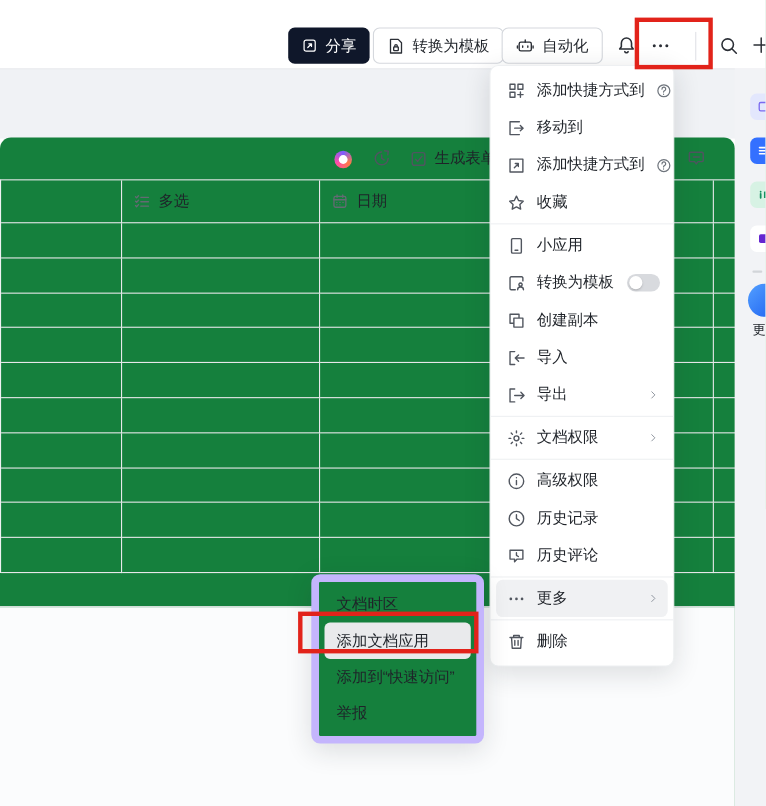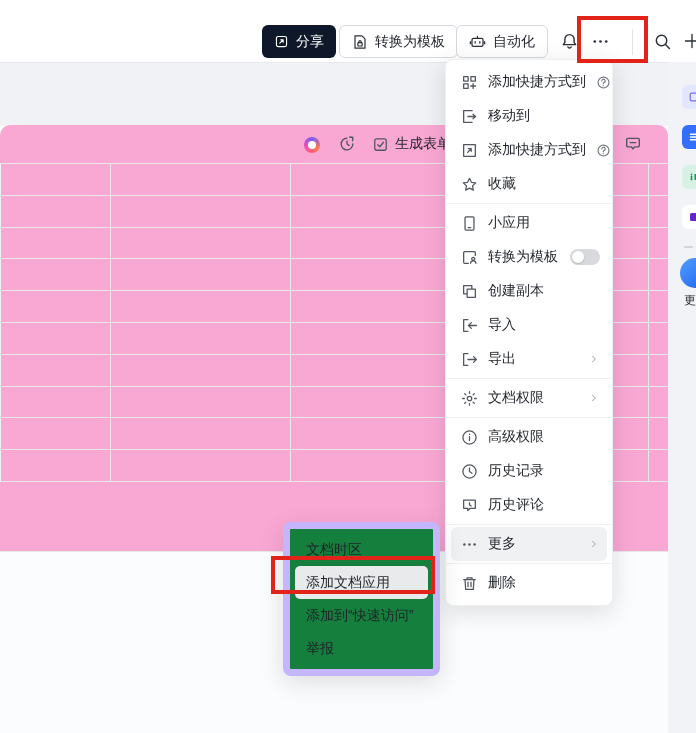--- a/index.html
+++ b/index.html
@@ -10,21 +10,21 @@
   .hbtn{position:absolute;top:25px;height:33px;box-sizing:border-box;border:1px solid #d5d8dd;
         border-radius:6px;background:#fff;display:flex;align-items:center;gap:7px;padding:0 12px;
         font-size:14px;color:#1f2329;cursor:pointer;}
   .hbtn.primary{background:#0f172a;border:none;color:#fff;font-weight:500;}
   .ibtn{position:absolute;top:26px;width:28px;height:30px;display:flex;align-items:center;
         justify-content:center;color:#2b2f36;cursor:pointer;background:none;border:none;}
   .vdiv{position:absolute;left:632px;top:29px;width:1px;height:26px;background:#e0e2e6;}
   
   .band{position:absolute;left:0;top:62px;width:696px;height:63px;background:#f0f2f5;
         border-top:1px solid #e6e8eb;z-index:1;}
-  .canvas{position:absolute;left:0;top:125px;width:668px;height:608px;background:#f9a8d4;
+  .canvas{position:absolute;left:0;top:125px;width:668px;height:608px;background:#15803d;
           border-radius:10px 10px 0 0;z-index:2;}
   .doc-toolbar-item{position:absolute;display:flex;align-items:center;gap:6px;cursor:pointer;}
   .ai-ring{position:absolute;left:304px;top:12px;width:16px;height:16px;border-radius:50%;
            background:conic-gradient(#7c5cff,#ff7a45,#ff4da6,#7c5cff);}
   .ai-ring::after{content:"";position:absolute;inset:4px;background:#fff;border-radius:50%;}
   
   .tbl{position:absolute;left:0;top:38px;width:668px;border-top:1px solid #e7e8ea;
        border-left:1px solid #f0f1f3;}
   .trow{display:flex;}
   .trow.head{height:39px;}
@@ -136,20 +136,37 @@
         </svg>
       <span style="font-size:14px;">生成表单</span>
     </div>
     <div class="doc-toolbar-item" style="left:624px;top:10px;">
       <svg viewBox="0 0 16 16" width="18" height="18" class="ic" style="color: rgb(79, 85, 96);">
           <path d="M3.4 3h9.2a1 1 0 0 1 1 1v5.6a1 1 0 0 1-1 1H9.4L8 12.4 6.6 10.6H3.4a1 1 0 0 1-1-1V4a1 1 0 0 1 1-1z M5.6 6.8h4.8"></path>
         </svg>
     </div>
 
     <div class="tbl" id="tbl">
+        <div class="trow head">
+          <div class="tcell" style="width: 110px;"></div>
+          <div class="tcell" style="width: 180px;">
+            <svg viewBox="0 0 16 16" width="16" height="16" class="ic" style="color: rgb(100, 106, 115);">
+              <path d="M2.2 3.9l1 1L4.9 3 M2.2 7.9l1 1L4.9 7 M2.2 11.9l1 1L4.9 11 M7 4.4h7 M7 8.4h7 M7 12.4h7"></path>
+            </svg>
+            <span>多选</span>
+          </div>
+          <div class="tcell" style="width: 358px;">
+            <svg viewBox="0 0 16 16" width="16" height="16" class="ic" style="color: rgb(100, 106, 115);">
+              <rect x="2.6" y="3.6" width="10.8" height="9.8" rx="1.5"></rect>
+              <path d="M2.6 6.6h10.8 M5.4 2.2v2.2 M10.6 2.2v2.2 M5.2 9h.1 M8 9h.1 M10.8 9h.1 M5.2 11.2h.1 M8 11.2h.1"></path>
+            </svg>
+            <span>日期</span>
+          </div>
+          <div class="tcell" style="width: 20px;"></div>
+        </div>
         <div class="trow body">
           <div class="tcell" style="width: 110px;"></div>
           <div class="tcell" style="width: 180px;"></div>
           <div class="tcell" style="width: 358px;"></div>
           <div class="tcell" style="width: 20px;"></div>
         </div>
         <div class="trow body">
           <div class="tcell" style="width: 110px;"></div>
           <div class="tcell" style="width: 180px;"></div>
           <div class="tcell" style="width: 358px;"></div>

